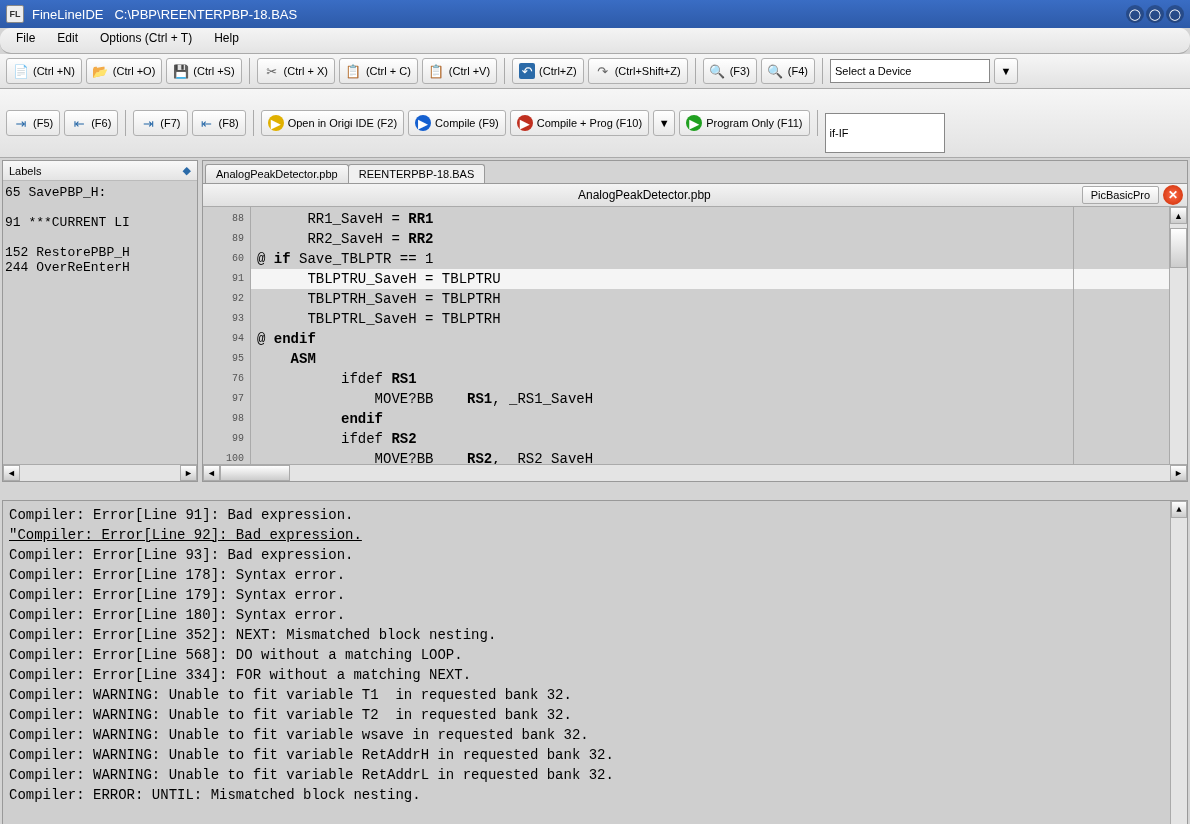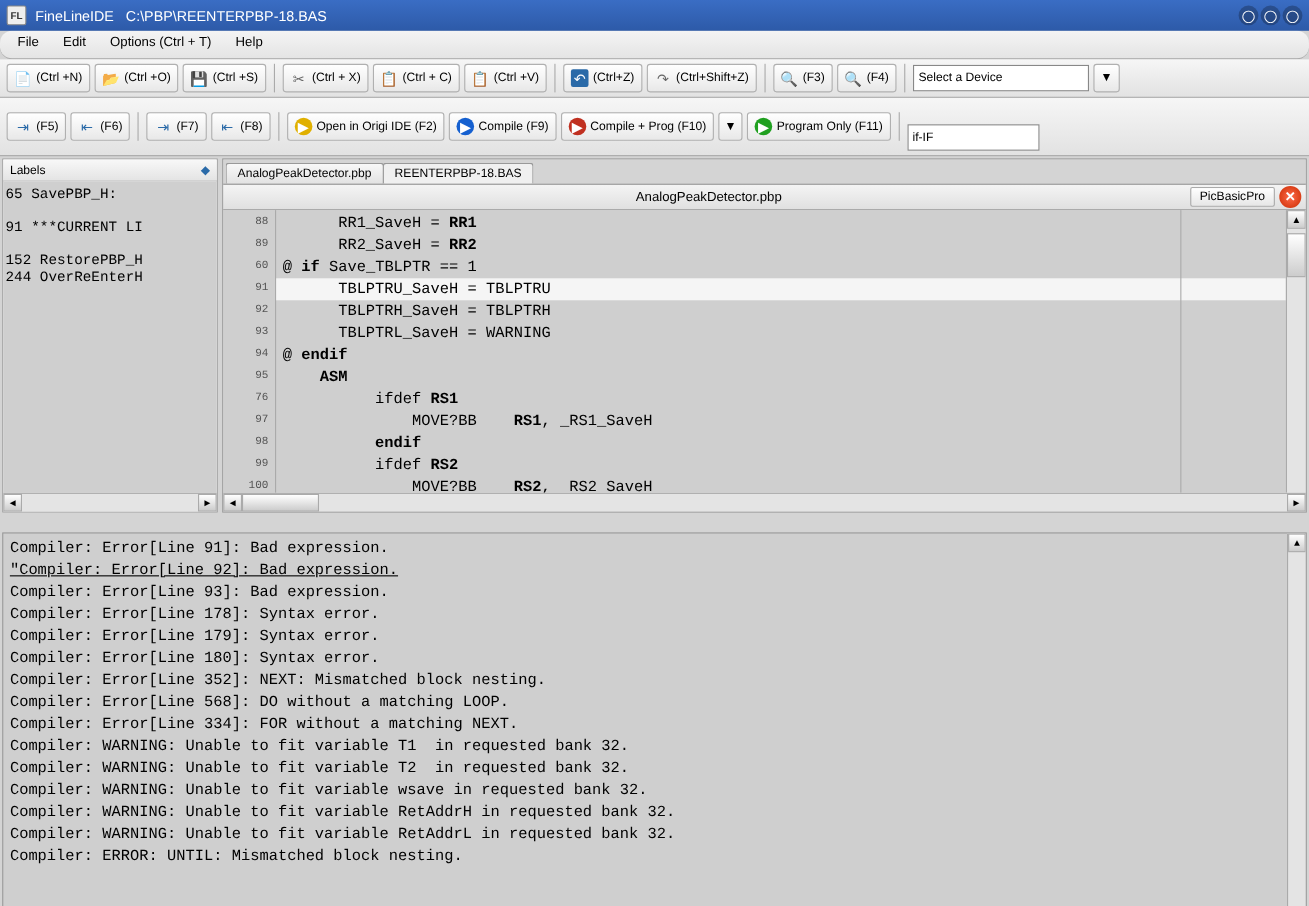--- a/index.html
+++ b/index.html
@@ -9,21 +9,21 @@
 .titlebar .title { font-size: 13px; }
 .titlebar .win-controls { margin-left: auto; display: flex; gap: 2px; }
 .titlebar .win-controls span { width: 18px; height: 18px; background: rgba(0,0,0,0.25); border-radius: 50%; display: flex; align-items: center; justify-content: center; font-size: 11px; }
 .menubar { height: 26px; background: linear-gradient(#f4f4f4,#e4e4e4); border-bottom: 1px solid #aaa; display: flex; padding: 0 6px; gap: 2px; border-radius: 11px; }
 .menubar .menu-item { padding: 3px 10px; cursor: default; }
 .toolbar { background: linear-gradient(#f6f6f6,#e2e2e2); border-bottom: 1px solid #aaa; padding: 4px 6px; display: flex; align-items: center; flex-wrap: wrap; gap: 4px; }
 .toolbar .sep { width: 1px; height: 26px; background: #aaa; margin: 0 3px; }
 .tbtn { display: flex; align-items: center; gap: 4px; padding: 3px 6px; background: linear-gradient(#fff,#e8e8e8); border: 1px solid #b0b0b0; border-radius: 3px; cursor: pointer; font-size: 11px; height: 26px; }
 .tbtn .icon { width: 16px; height: 16px; display: flex; align-items: center; justify-content: center; font-size: 13px; }
 .device-select { height: 24px; min-width: 160px; border: 1px solid #888; background: #fff; padding: 0 4px; font-size: 11px; }
-.search-box { height: 24px; width: 120px; border: 1px solid #888; background: #fff; padding: 0 4px; font-size: 11px; margin-top: 20px; }
+.search-box { height: 40px; width: 120px; border: 1px solid #888; background: #fff; padding: 0 4px; font-size: 11px; margin-top: 20px; }
 .workspace { display: flex; height: 326px; }
 .left-panel { width: 196px; border: 1px solid #999; background: #fff; display: flex; flex-direction: column; margin: 2px; justify-content: center; }
 .left-panel .lp-head { background: linear-gradient(#f8f8f8,#e4e4e4); border-bottom: 1px solid #bbb; padding: 3px 6px; display: flex; align-items: center; justify-content: space-between; font-size: 11px; }
 .left-panel .lp-body { flex: 1; overflow: hidden; background: #cfcfcf; font-family: "Courier New", monospace; font-size: 13px; padding: 4px 2px; white-space: pre; color: #000; }
 .left-panel .lp-scroll { height: 17px; background: #e4e4e4; border-top: 1px solid #aaa; display: flex; }
 .left-panel .lp-scroll .arrow { width: 17px; height: 16px; background: linear-gradient(#fff,#ccc); border: 1px solid #aaa; font-size: 9px; display: flex; align-items: center; justify-content: center; }
 .left-panel .lp-scroll .track { flex: 1; }
 .editor-area { flex: 1; margin: 2px; display: flex; flex-direction: column; border: 1px solid #999; }
 .tab-strip { height: 22px; background: #d4d4d4; display: flex; align-items: flex-end; padding-left: 2px; gap: 0; }
 .tab { padding: 3px 10px; background: linear-gradient(#f8f8f8,#e2e2e2); border: 1px solid #999; border-bottom: none; border-radius: 3px 3px 0 0; font-size: 11px; cursor: pointer; margin-right: -1px; }
@@ -226,21 +226,21 @@
           <div class="ln">98</div>
           <div class="ln">99</div>
           <div class="ln">100</div>
         </div>
       <div class="code" id="code">
           <div class="line">      RR1_SaveH = <span class="kw">RR1</span></div>
           <div class="line">      RR2_SaveH = <span class="kw">RR2</span></div>
           <div class="line">@ <span class="kw">if</span> Save_TBLPTR == 1</div>
           <div class="line hl">      TBLPTRU_SaveH = TBLPTRU</div>
           <div class="line">      TBLPTRH_SaveH = TBLPTRH</div>
-          <div class="line">      TBLPTRL_SaveH = WARNING</div>
+          <div class="line">      TBLPTRL_SaveH = TBLPTRH</div>
           <div class="line">@ <span class="kw">endif</span></div>
           <div class="line">    <span class="kw">ASM</span></div>
           <div class="line">          ifdef <span class="kw">RS1</span></div>
           <div class="line">              MOVE?BB    <span class="kw">RS1</span>, _RS1_SaveH</div>
           <div class="line">          <span class="kw">endif</span></div>
           <div class="line">          ifdef <span class="kw">RS2</span></div>
           <div class="line">              MOVE?BB    <span class="kw">RS2</span>,  RS2 SaveH</div>
         </div>
       <div class="code-margin"></div>
       <div class="right-gutter">

